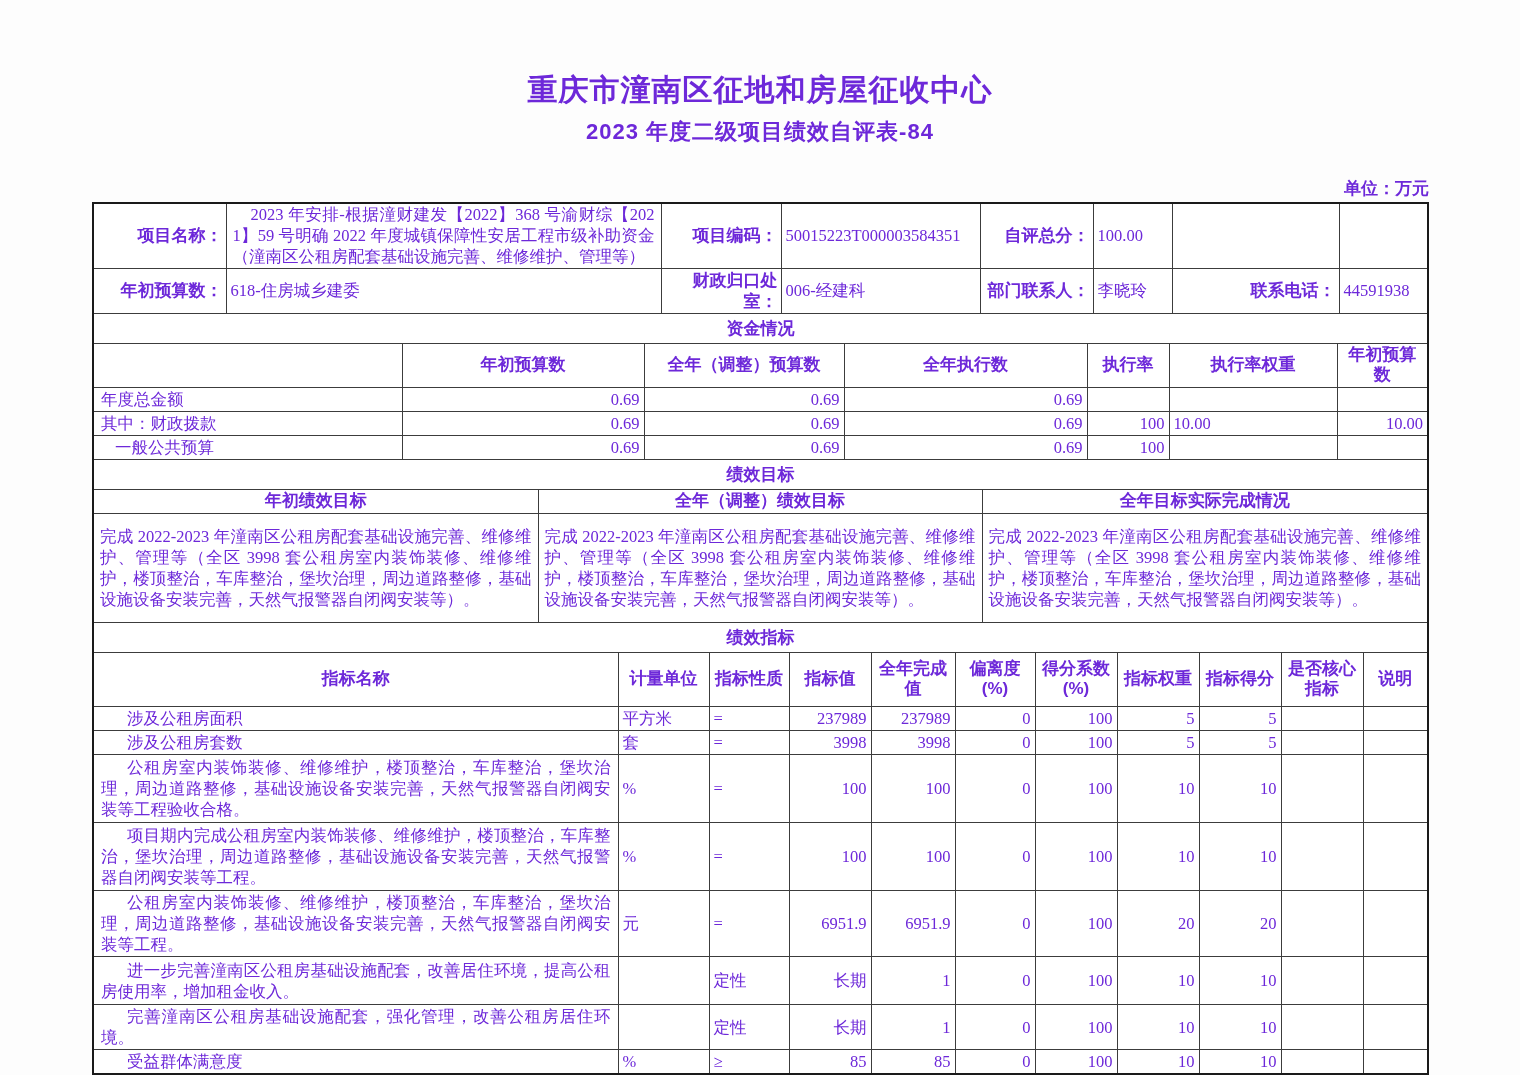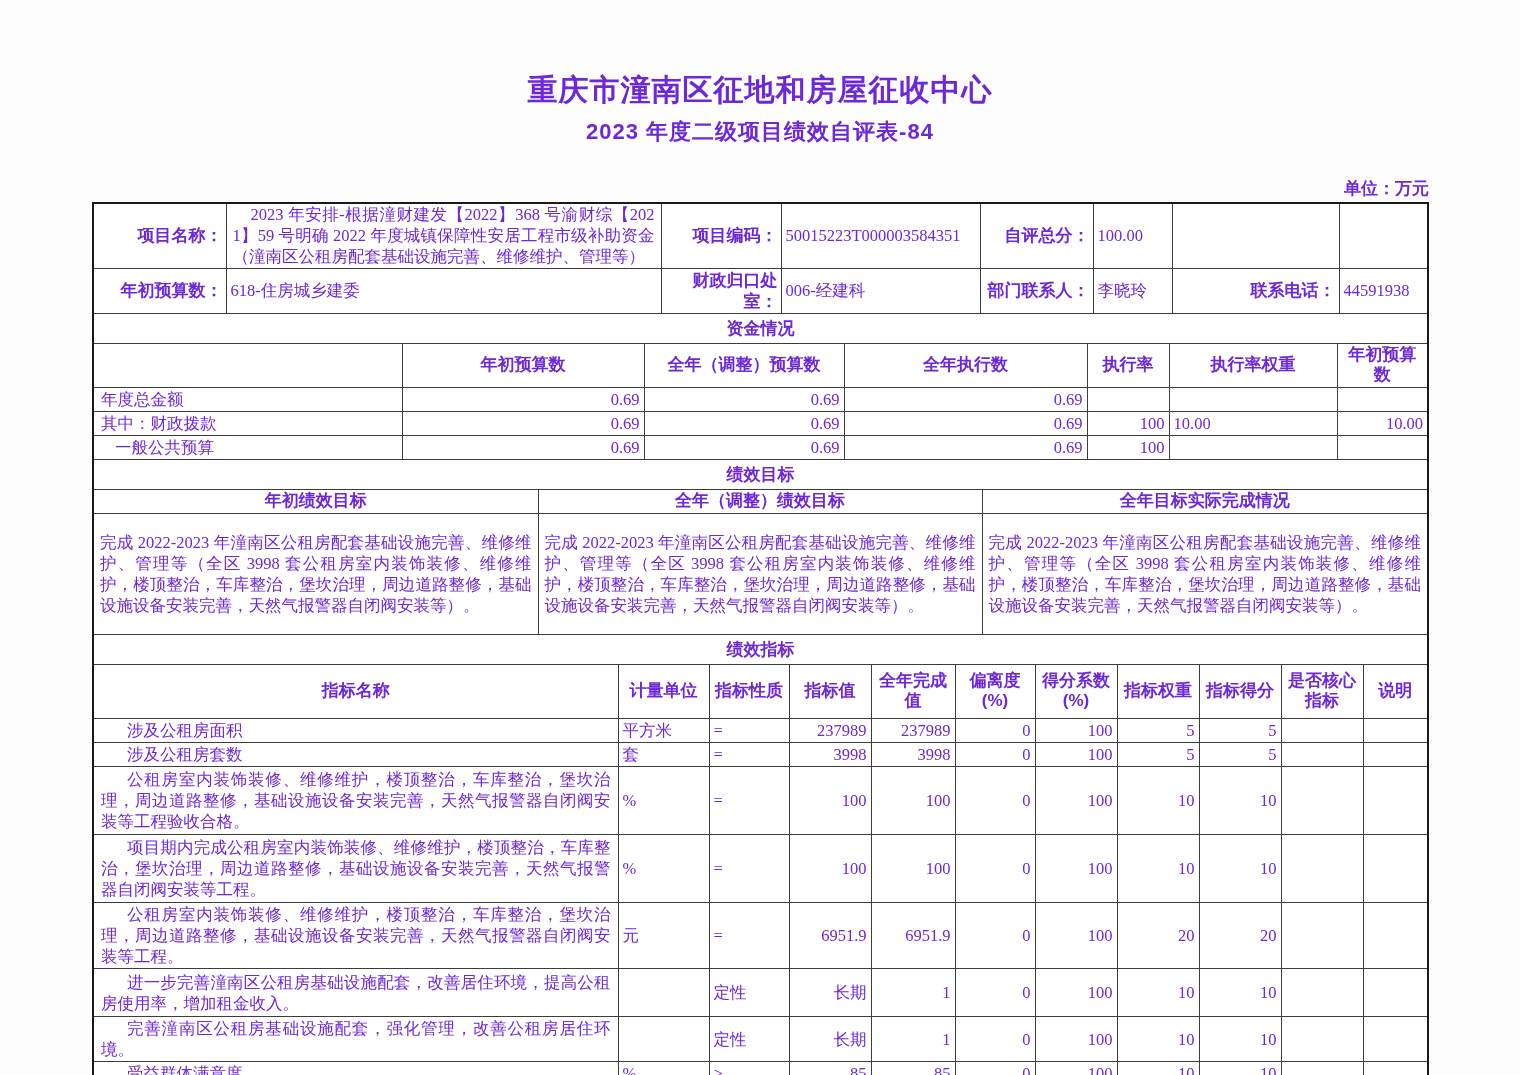--- a/index.html
+++ b/index.html
@@ -19,21 +19,21 @@
        text-align:right;padding-right:3px;padding-left:2px;}
   .hdr{font-family:"Liberation Sans","DejaVu Sans",sans-serif;font-weight:bold;font-size:17px;
        text-align:center;line-height:20px;}
   .banner{font-family:"Liberation Sans","DejaVu Sans",sans-serif;font-weight:bold;font-size:17px;
        text-align:center;padding:3px 0;border-top:1px solid #3c3c3c;border-bottom:1px solid #3c3c3c;}
   .num{text-align:right;}
   .ctr{text-align:left;}
   .lft{text-align:left;}
   .pad-l{}
   .pname{text-align:justify;text-indent:18px;line-height:21px;padding:0 6px;margin-top:44px;}
-  .goal{vertical-align:top;text-align:justify;line-height:21px;padding:18px 6px;}
+  .goal{vertical-align:top;text-align:justify;line-height:21px;padding:12px 6px;}
   .iname{text-align:justify;text-indent:26px;line-height:21px;padding:1px 7px;}
   #top-table tr:nth-child(1){height:64px;}
   #top-table tr:nth-child(2){height:26px;}
   #fund-head tr{height:44px;}
   #fund-body tr{height:22px;}
   #goal-table tr:nth-child(1){height:23px;}
   #goal-table tr:nth-child(2){height:86px;}
   #ind-head tr{height:54px;margin-left:18px;}
   #ind-body tr:nth-child(1){height:23px;}
   #ind-body tr:nth-child(2){height:23px;}

